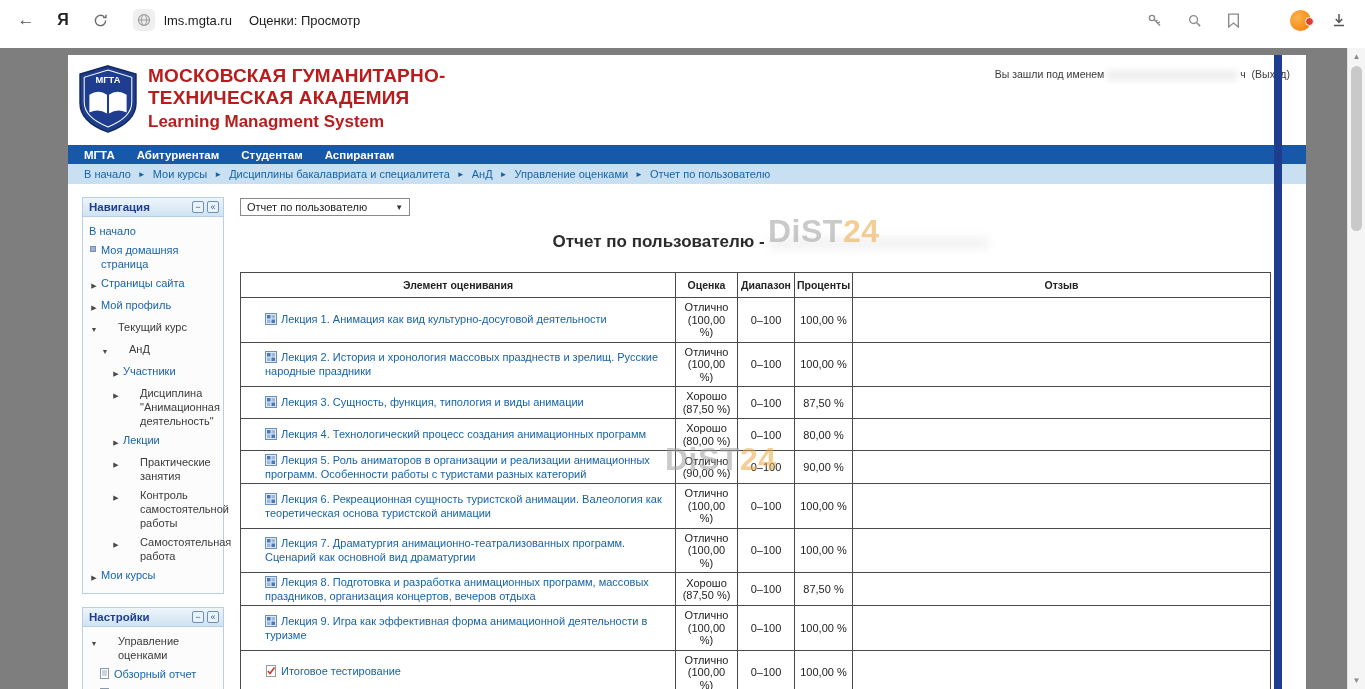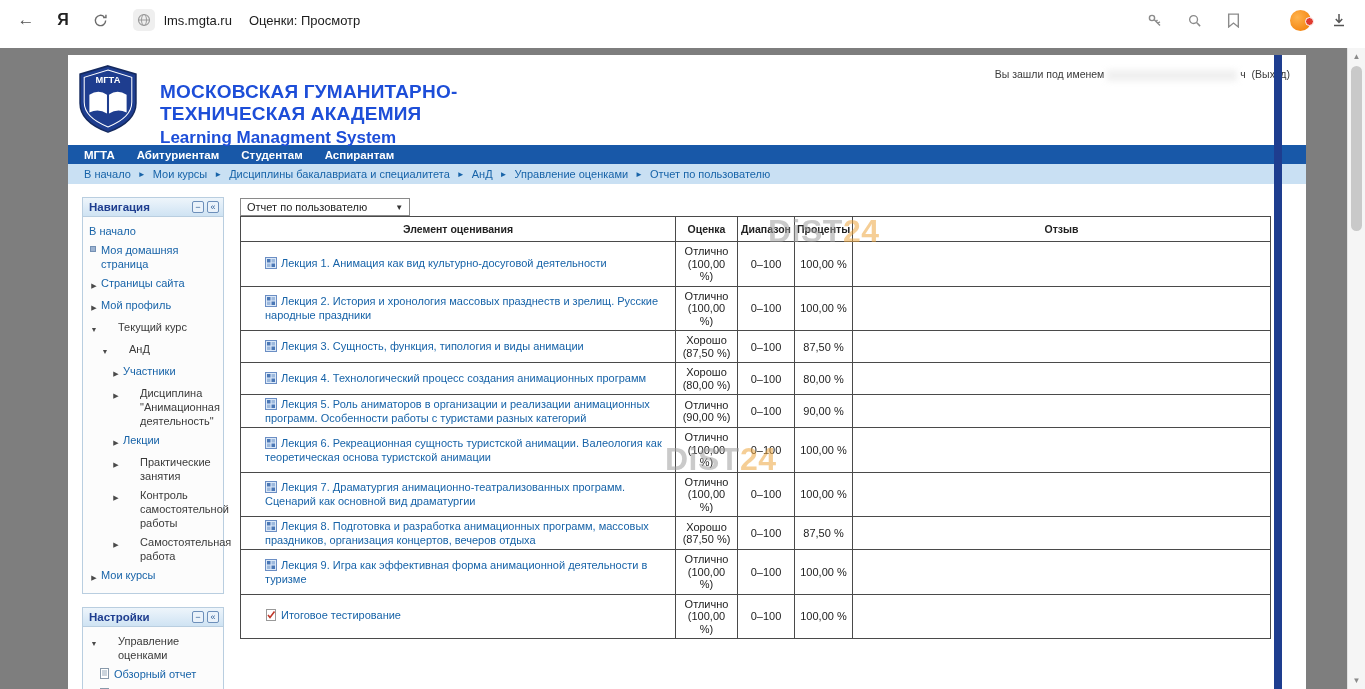--- a/index.html
+++ b/index.html
@@ -33,21 +33,21 @@
 
   .scrollbar { position: absolute; right: 0; top: 0; width: 18px; height: 100%; background: #f5f5f5;
                border-left: 1px solid #e2e2e2; z-index: 6; }
   .sb-arrow { position: absolute; left: 0; width: 100%; text-align: center; color: #8a8a8a; font-size: 8px; }
   .sb-up { top: 4px; } .sb-down { bottom: 4px; }
   .sb-thumb { position: absolute; top: 18px; left: 3px; width: 11px; height: 165px; background: #c9c9c9; border-radius: 6px; }
 
   
   .page-header { position: relative; height: 90px; }
   .logo { position: absolute; left: 10px; top: 8px; }
-  .header-titles { position: absolute; left: 92px; top: 10px; color: #1d4ed8; margin-top: 16px; }
+  .header-titles { position: absolute; left: 80px; top: 10px; color: #b91c1c; }
   .ht-line { font-size: 19px; font-weight: bold; line-height: 22px; letter-spacing: 0.2px; }
   .ht-sub  { font-size: 17px; font-weight: bold; margin-top: 3px; }
   .login-info { position: absolute; right: 16px; top: 13px; font-size: 10.5px; color: #3a3a3a; }
   .login-gap { display: inline-block; width: 130px; height: 11px;
                background: rgba(210,210,210,.35); filter: blur(3px); vertical-align: middle; }
   .logout { margin-left: 3px; cursor: pointer; }
 
   
   .navbar { height: 19px; background: #1858a8; display: flex; align-items: center; gap: 22px;
             padding-left: 16px; color: #fff; font-size: 11.5px; font-weight: bold; }
@@ -307,20 +307,24 @@
             </div>
         </div>
       </div>
 
       <div class="main">
         <div class="report-select">
           <span>Отчет по пользователю</span>
           <span class="select-arrow">▼</span>
         </div>
 
+        <div class="main-heading">
+          <span>Отчет по пользователю -</span>
+          <span class="heading-redact"></span>
+        </div>
 
         <div class="watermark wm-1"><span>DiST</span><span class="accent">24</span></div>
         <div class="watermark wm-2"><span>DiST</span><span class="accent">24</span></div>
 
         <table class="grades-table">
           <colgroup>
             <col style="width:435px">
               <col style="width:62px">
               <col style="width:57px">
               <col style="width:58px">

